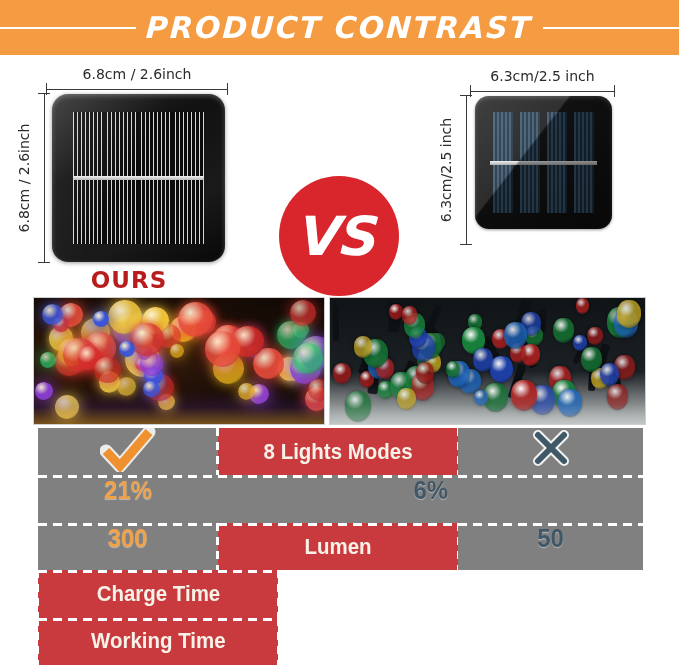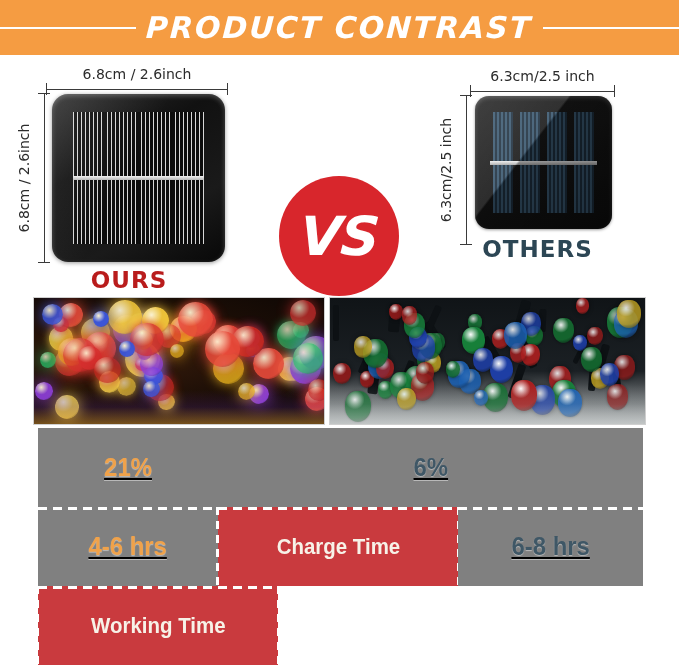--- a/index.html
+++ b/index.html
@@ -148,23 +148,22 @@
     position:absolute; left:38px; top:428px; width:605px; height:237px;
     display:flex; flex-direction:column;
   }
   .trow { flex:1; display:flex; position:relative; }
   .trow + .trow::before {
     content:""; position:absolute; left:0; top:0; width:100%; height:3px;
     background:repeating-linear-gradient(to right,#ffffff 0px,#ffffff 9px,transparent 9px,transparent 15px);
     z-index:3;
   }
   .cell-left, .cell-right {
-    background:#808080; display:flex; align-items:center; justify-content:center;
+    background:#808080; display:flex; justify-content:center;
     position:relative;
-    text-decoration:underline;
   }
   .cell-left { width:180px; }
   .cell-mid {
     width:240px; background:#c93a3e;
     display:flex; align-items:center; justify-content:center;
     position:relative;
   }
   .cell-right { flex:1; }
   .cell-mid::before, .cell-mid::after {
     content:""; position:absolute; top:0; width:3px; height:100%;
@@ -256,21 +255,20 @@
       <div class="inner">
         <div class="grp"></div>
         <div class="grp"></div>
         <div class="grp"></div>
         <div class="grp"></div>
       </div>
       <div class="busbar"></div>
       <div class="gloss"></div>
     </div>
 
-    <div class="side-label lbl-others" style="top:163px;">OTHERS</div>
   </div>
 </div>
 
 <div class="photos">
   <div class="photo photo-ours" id="photoOurs" style="background: radial-gradient(at 30% 45%, rgb(58, 29, 12) 0%, rgb(26, 13, 6) 55%, rgb(11, 6, 4) 100%);">
       <div class="bulb" style="left: 157.021px; top: 11.5475px; width: 24.7891px; height: 24.7891px; background: radial-gradient(circle at 35% 30%, rgb(255, 248, 216) 0%, rgb(214, 47, 47) 42%, rgb(214, 47, 47) 70%, rgba(0, 0, 0, 0.55) 100%); box-shadow: rgb(214, 47, 47) 0px 0px 12.4321px; opacity: 0.861787;"></div>
       <div class="bulb" style="left: 246.084px; top: 58.942px; width: 15.7283px; height: 15.7283px; background: radial-gradient(circle at 35% 30%, rgb(255, 248, 216) 0%, rgb(231, 74, 58) 42%, rgb(231, 74, 58) 70%, rgba(0, 0, 0, 0.55) 100%); box-shadow: rgb(231, 74, 58) 0px 0px 10.8444px; opacity: 0.938751;"></div>
       <div class="bulb" style="left: 21.4429px; top: 49.8551px; width: 28.4637px; height: 28.4637px; background: radial-gradient(circle at 35% 30%, rgb(255, 248, 216) 0%, rgb(214, 47, 47) 42%, rgb(214, 47, 47) 70%, rgba(0, 0, 0, 0.55) 100%); box-shadow: rgb(214, 47, 47) 0px 0px 14.7197px; opacity: 0.764234;"></div>
       <div class="bulb" style="left: 136.432px; top: 17.62px; width: 26.3288px; height: 26.3288px; background: radial-gradient(circle at 35% 30%, rgb(255, 248, 216) 0%, rgb(232, 178, 30) 42%, rgb(232, 178, 30) 70%, rgba(0, 0, 0, 0.55) 100%); box-shadow: rgb(232, 178, 30) 0px 0px 17.3912px; opacity: 0.991568;"></div>
       <div class="bulb" style="left: 124.383px; top: 95.5701px; width: 16.6568px; height: 16.6568px; background: radial-gradient(circle at 35% 30%, rgb(255, 248, 216) 0%, rgb(240, 197, 58) 42%, rgb(240, 197, 58) 70%, rgba(0, 0, 0, 0.55) 100%); box-shadow: rgb(240, 197, 58) 0px 0px 12.1924px; opacity: 0.874088;"></div>
@@ -400,35 +398,61 @@
       <div class="bulb" style="left: 23.5841px; top: 38.13px; width: 18.7542px; height: 22.13px; border-radius: 45% 45% 50% 50%; background: radial-gradient(circle at 38% 28%, rgb(255, 255, 255) 0%, rgb(184, 154, 32) 35%, rgb(184, 154, 32) 66%, rgba(0, 0, 0, 0.6) 100%); box-shadow: rgba(0, 0, 0, 0.5) 0px 0px 5.0108px; opacity: 0.797548;"></div>
       <div class="bulb" style="left: 144.008px; top: 91.6288px; width: 14.1549px; height: 16.7028px; border-radius: 45% 45% 50% 50%; background: radial-gradient(circle at 38% 28%, rgb(255, 255, 255) 0%, rgb(27, 95, 176) 35%, rgb(27, 95, 176) 66%, rgba(0, 0, 0, 0.6) 100%); box-shadow: rgba(0, 0, 0, 0.5) 0px 0px 4.70905px; opacity: 0.876353;"></div>
       <div class="bulb" style="left: 228.322px; top: 90.9053px; width: 23.4259px; height: 27.6426px; border-radius: 45% 45% 50% 50%; background: radial-gradient(circle at 38% 28%, rgb(255, 255, 255) 0%, rgb(27, 95, 176) 35%, rgb(27, 95, 176) 66%, rgba(0, 0, 0, 0.6) 100%); box-shadow: rgba(0, 0, 0, 0.5) 0px 0px 2.59249px; opacity: 0.977565;"></div>
       <div style="position: absolute; left: 0px; bottom: 0px; width: 100%; height: 40px; background: linear-gradient(to top, rgba(200, 205, 205, 0.55), rgba(160, 170, 170, 0.18), transparent);"></div>
     </div>
 </div>
 
 <div class="table" id="cmpTable">
     <div class="trow">
       <div class="cell-left">
+        <span class="check-icon">
+  <svg width="56" height="44" viewBox="0 0 56 44">
+    <path d="M6 23 L20 38 L49 4" fill="none" stroke="#ffffff" stroke-width="13" stroke-linecap="round" stroke-linejoin="round" opacity=".85"></path>
+    <path d="M6 23 L20 38 L49 4" fill="none" stroke="#f0912f" stroke-width="9" stroke-linecap="butt" stroke-linejoin="miter"></path>
+  </svg>
+        </span>
+      </div>
+      <div class="cell-mid">
+        <span class="mid-text">8 Lights Modes</span>
+      </div>
+      <div class="cell-right">
+        <span class="cross-icon">
+  <svg width="40" height="40" viewBox="0 0 40 40">
+    <path d="M7 7 L33 33 M33 7 L7 33" stroke="#ffffff" stroke-width="10" stroke-linecap="round" opacity=".9"></path>
+    <path d="M7 7 L33 33 M33 7 L7 33" stroke="#3f5766" stroke-width="6" stroke-linecap="round"></path>
+  </svg>
+        </span>
+      </div>
+    </div>
+    <div class="trow">
+      <div class="cell-left">
         <span class="val-ours">21%</span>
       </div>
       <div class="cell-right">
         <span class="val-others">6%</span>
       </div>
     </div>
     <div class="trow">
       <div class="cell-left">
-        <span class="val-ours">4-6 hrs</span>
-      </div>
+        <span class="val-ours">300</span>
+      </div>
+      <div class="cell-mid">
+        <span class="mid-text">Lumen</span>
+      </div>
+      <div class="cell-right">
+        <span class="val-others">50</span>
+      </div>
+    </div>
+    <div class="trow">
       <div class="cell-mid">
         <span class="mid-text">Charge Time</span>
-      </div>
-      <div class="cell-right">
-        <span class="val-others">6-8 hrs</span>
       </div>
     </div>
     <div class="trow">
       <div class="cell-mid">
         <span class="mid-text">Working Time</span>
       </div>
     </div>
   </div>
 
 </body></html>

